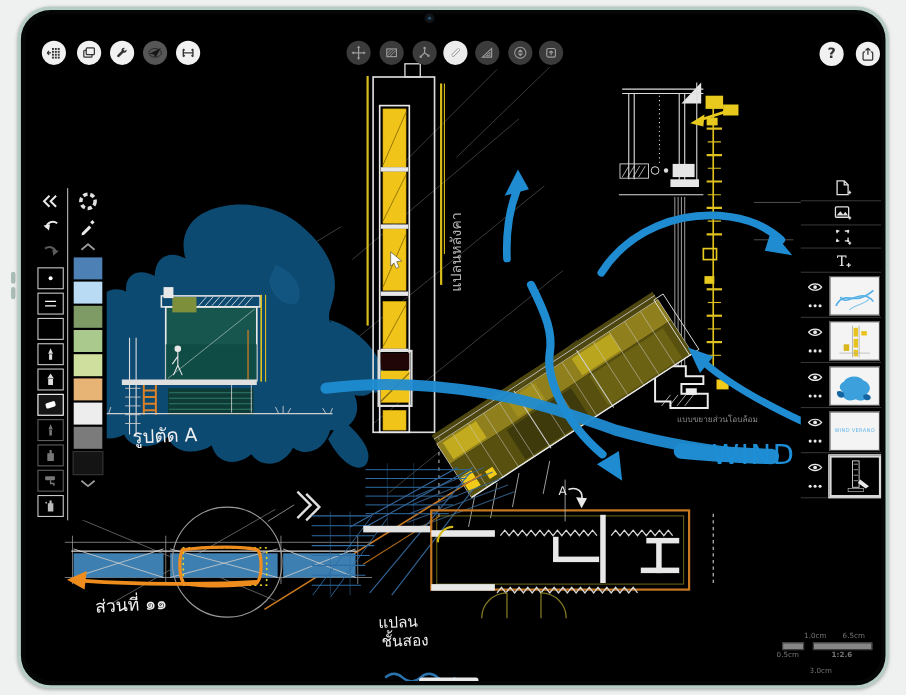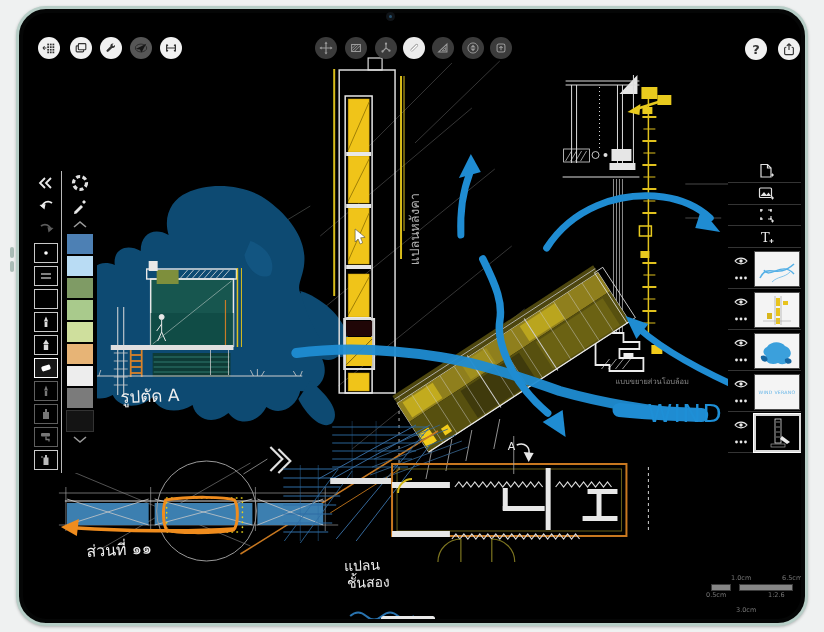--- a/index.html
+++ b/index.html
@@ -790,24 +790,24 @@
               <line x1="20" y1="21" x2="24" y2="21" stroke="#ddd" stroke-width="0.6"></line>
               <path d="M26,20 l8,6 -3,2 -7,-5 z" fill="#e8e8e8"></path>
               <rect x="15" y="28" width="14" height="3" fill="none" stroke="#bbb" stroke-width="0.6"></rect>
             </svg>
           </div>
         </div>
       </div>
 
       <div class="scalebox">
         <span style="left:6px;top:0;margin-left:21px;">1.0cm</span>
-        <span style="left:62px;top:0;padding-left:16px;">6.5cm</span>
+        <span style="left:46px;top:0;padding-left:16px;">6.5cm</span>
         <div class="sbar" style="left:7px;top:10px;width:18px;"></div>
         <div class="sbar" style="left:35px;top:10px;width:52px;"></div>
         <span style="left:2px;top:17px;text-align:right;">0.5cm</span>
         <span style="left:32px;top:32px;">3.0cm</span>
-        <span style="left:64px;top:17px;">1:2.6</span>
+        <span style="left:52px;top:17px;font-weight:bold;">1:2.6</span>
       </div>
 
       <div class="homebar"></div>
     </div>
   </div>
 </div>
 
 </body></html>

